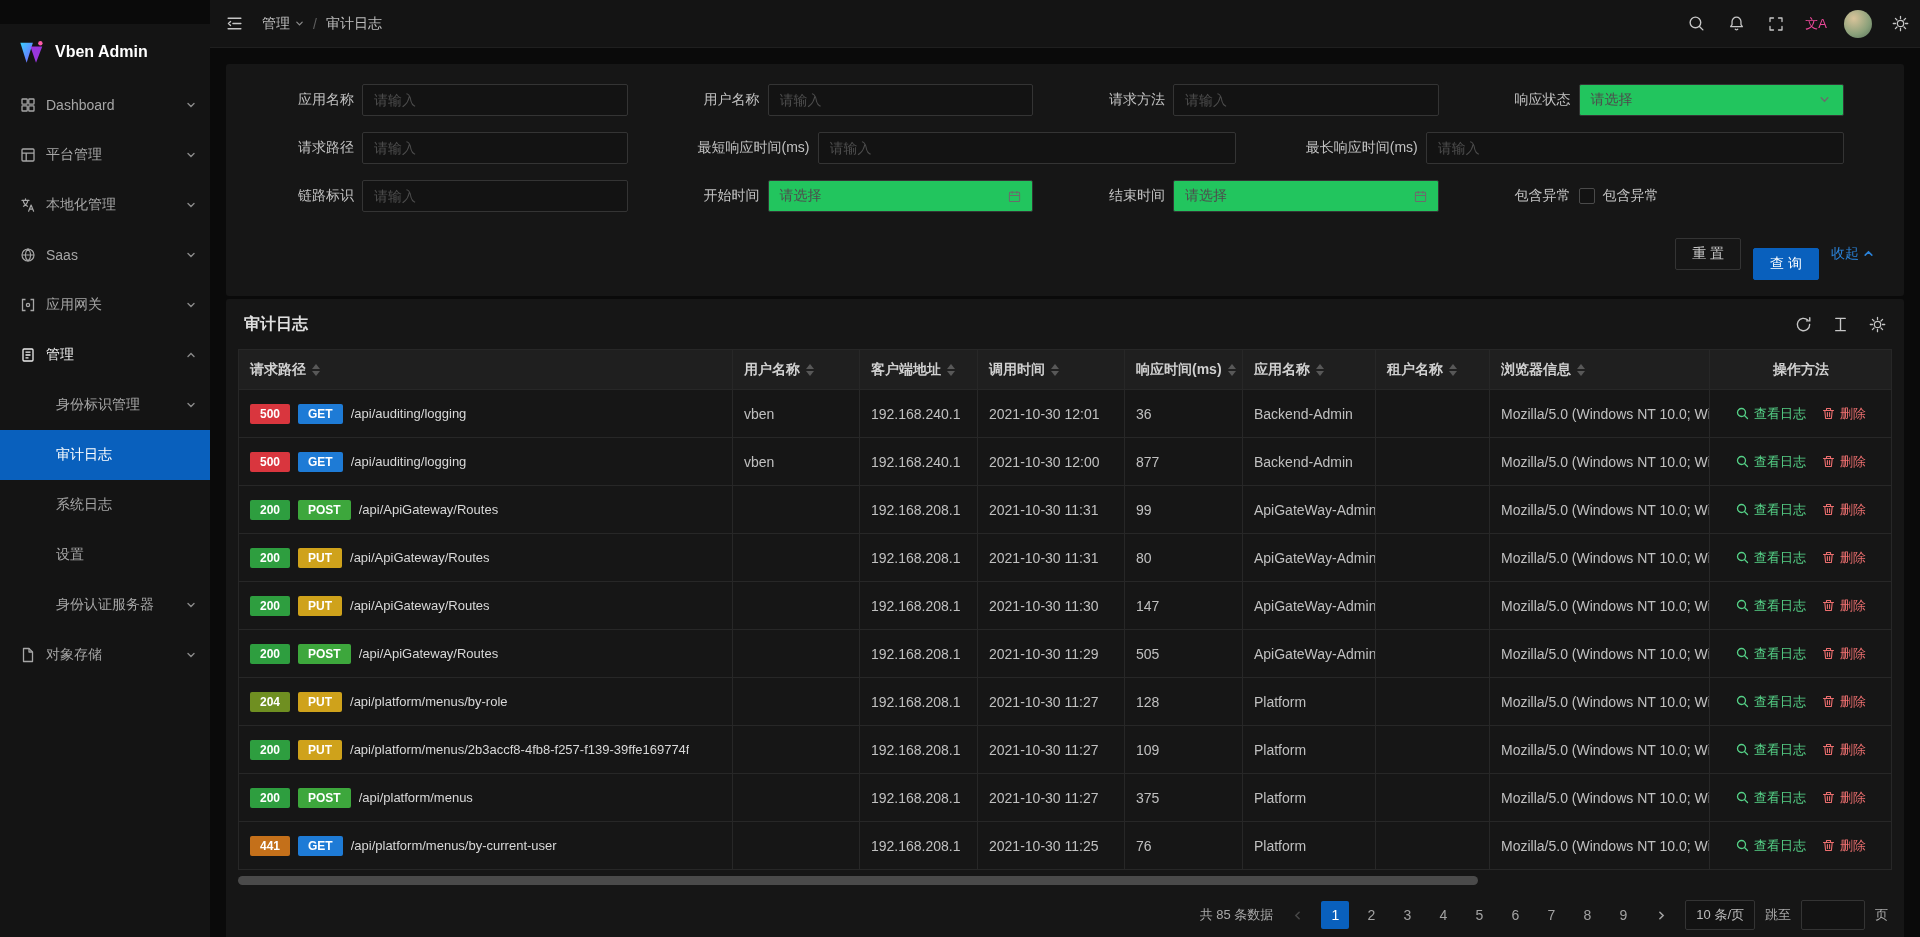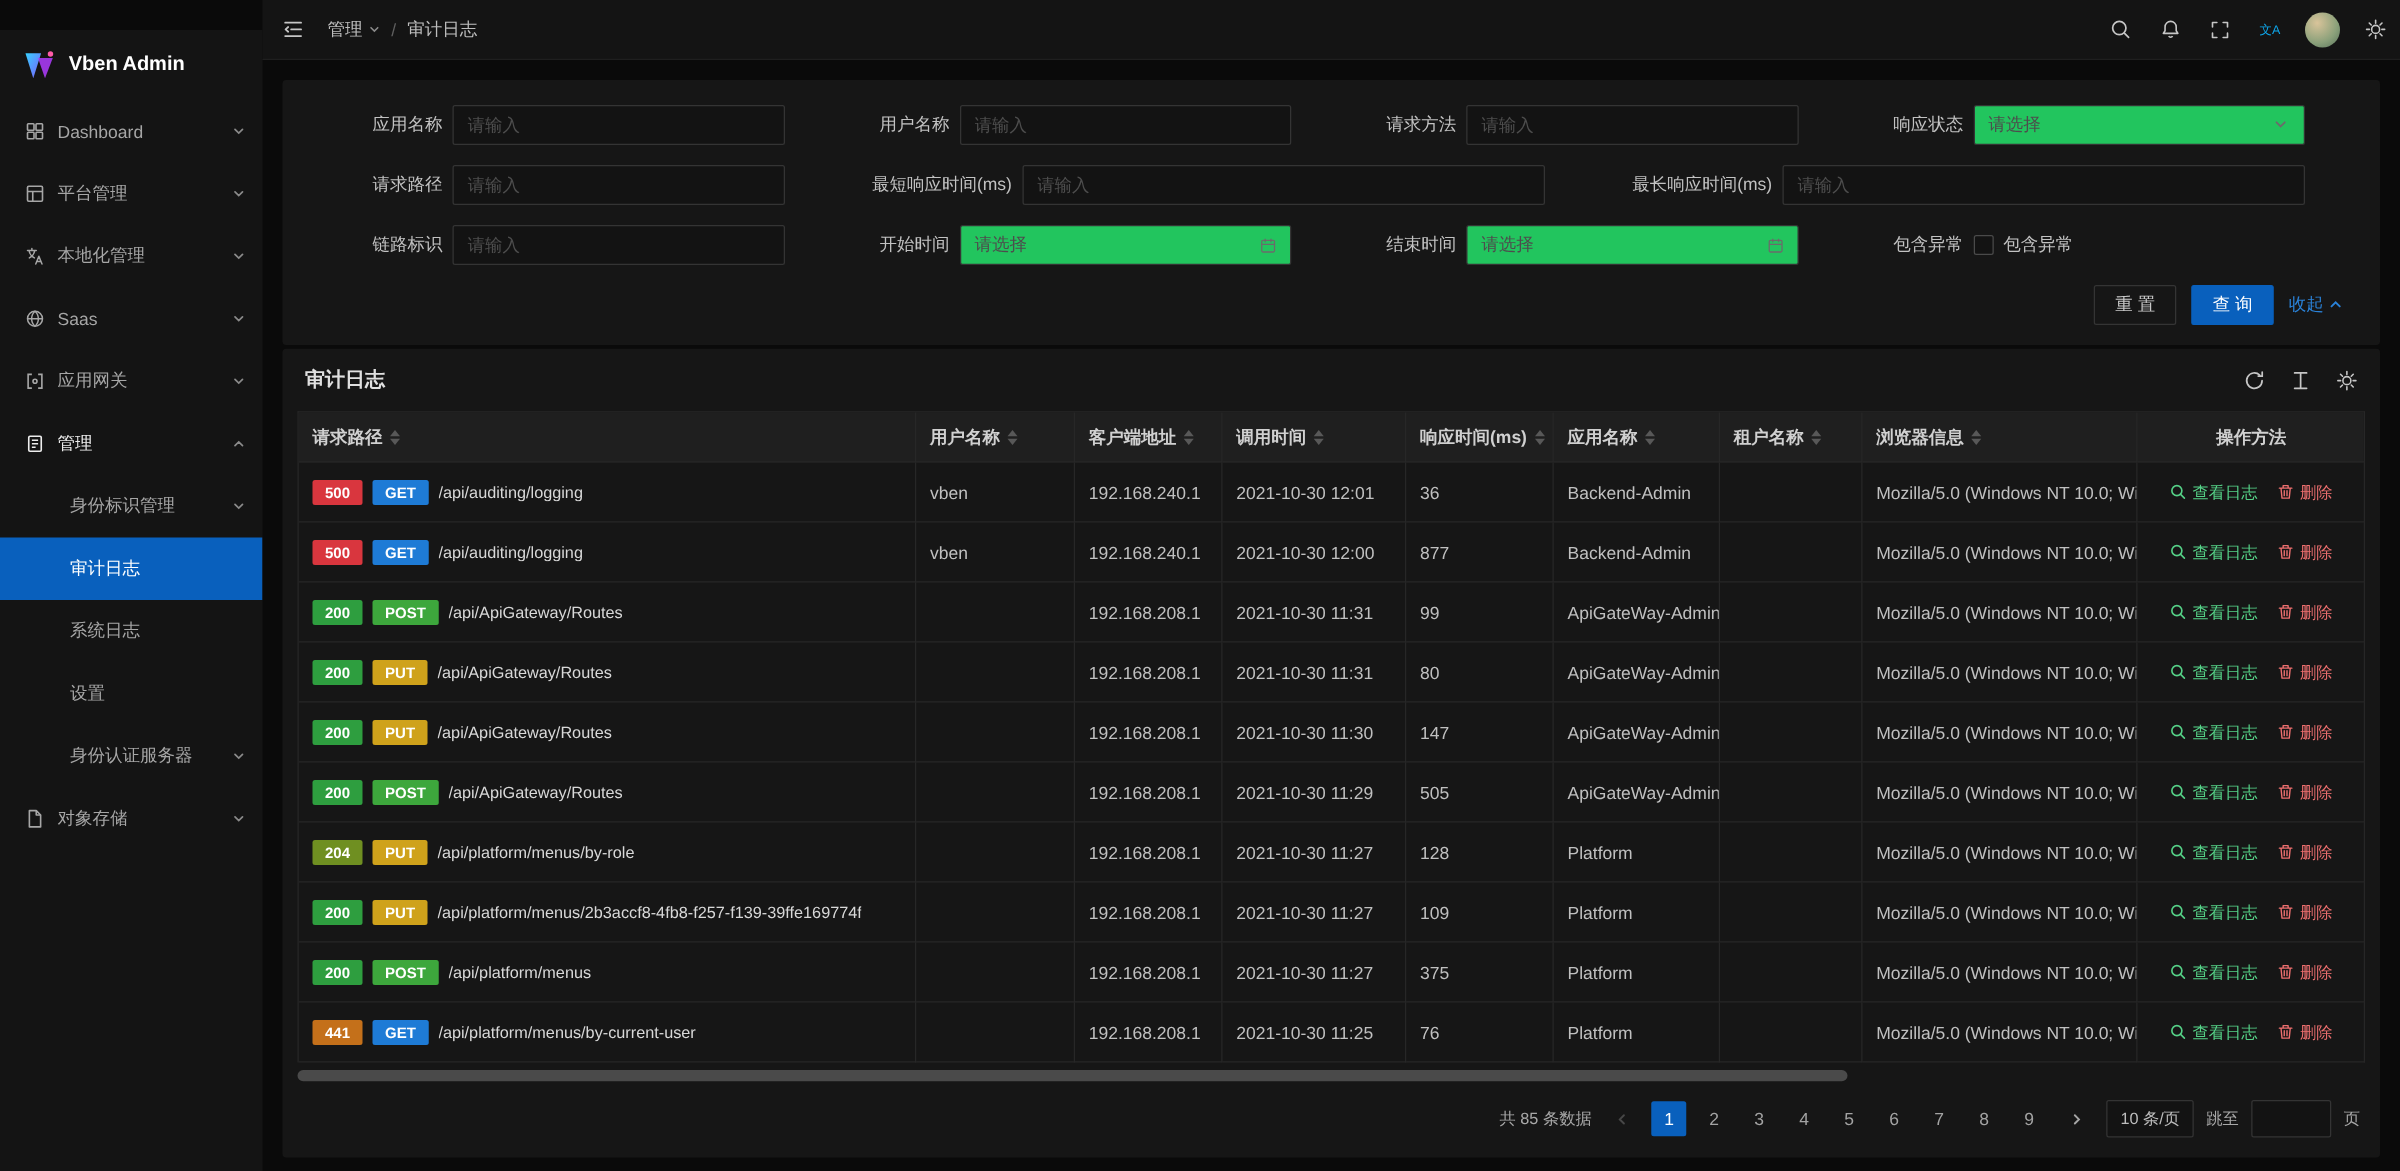--- a/index.html
+++ b/index.html
@@ -39,21 +39,21 @@
   .fold { width:48px; height:48px; display:flex; align-items:center; justify-content:center;
           color:#c6c6c6; cursor:pointer; }
   .crumbs { display:flex; align-items:center; gap:9px; margin-left:4px; font-size:14px; }
   .crumb.parent { display:flex; align-items:center; gap:5px; color:#bdbdbd; cursor:pointer; }
   .crumb-caret { width:9px; height:9px; color:#8a8a8a; }
   .crumb-sep { color:#5f5f5f; }
   .crumb.current { color:#bdbdbd; }
   .tb-right { margin-left:auto; display:flex; align-items:center; height:48px; }
   .tb-ic { width:40px; height:48px; display:flex; align-items:center; justify-content:center;
            color:#c6c6c6; cursor:pointer; }
-  .tb-ic.translate { font-size:10px; letter-spacing:0; color:#0ea5e9; }
+  .tb-ic.translate { font-size:13px; letter-spacing:0; color:#ec4899; }
   .avatar { width:28px; height:28px; border-radius:50%; margin:0 8px; cursor:pointer;
             background:radial-gradient(circle at 35% 30%, #d9c49a, #8aa07a 60%, #56715a); }
 
   
   .content { flex:1; padding:16px; display:flex; flex-direction:column; gap:3px; overflow:hidden; }
   .card { background:var(--panel); border-radius:3px; }
 
   
   .filter-card { padding:20px 28px 16px; }
   .f-grid { display:grid; grid-template-columns:repeat(8,1fr); row-gap:16px; }
@@ -67,21 +67,21 @@
   .f-pick { flex:1; height:32px; background:#22c55e; border:1px solid var(--border); border-radius:2px;
             display:flex; align-items:center; justify-content:space-between; padding:0 11px; cursor:pointer; }
   .f-pick .ph { color:var(--ph); font-size:14px; }
   .pick-ic { width:13px; height:13px; color:#6b6b6b; flex:none; }
   .checkbox { width:16px; height:16px; border:1px solid #4a4a4a; border-radius:2px; background:#131313;
               cursor:pointer; flex:none; }
   .chk-tx { margin-left:8px; color:#c2c2c2; font-size:14px; }
   .f-actions { display:flex; justify-content:flex-end; align-items:center; gap:12px; margin-top:16px; }
   .btn { height:32px; padding:0 16px; border-radius:2px; font-size:14px; cursor:pointer; font-family:inherit; }
   .btn-default { background:transparent; border:1px solid var(--border); color:#c9c9c9; }
-  .btn-primary { background:var(--primary); border:1px solid var(--primary); color:#fff; }
+  .btn-primary { background:var(--primary); border:1px solid var(--primary); color:#fff;margin-top:20px; }
   .collapse-link { display:flex; align-items:center; gap:4px; color:var(--link); font-size:14px; cursor:pointer; }
   .collapse-link .pick-ic { color:var(--link); }
 
   
   .table-card { padding:0 12px 10px; }
   .t-head-row { display:flex; align-items:center; justify-content:space-between; padding:15px 6px 14px; }
   .t-title { font-size:16px; font-weight:700; color:#e0e0e0; }
   .t-tools { display:flex; align-items:center; gap:20px; color:#c6c6c6; }
   .tool { width:17px; height:17px; cursor:pointer; }
 

